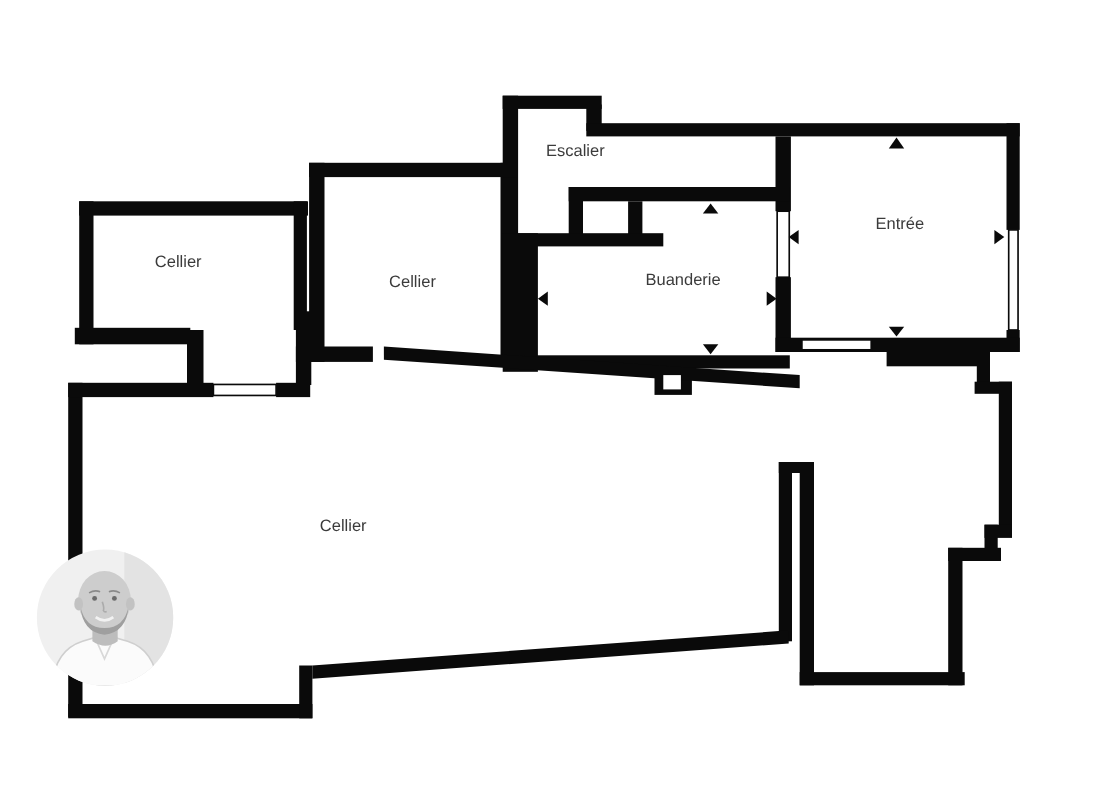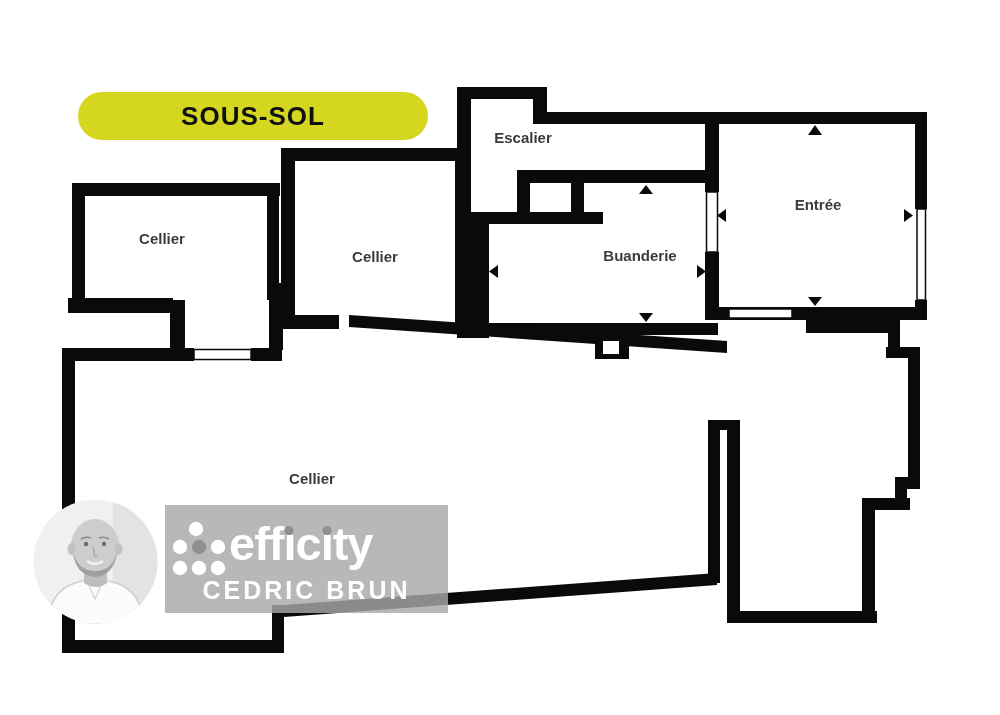--- a/index.html
+++ b/index.html
@@ -11,21 +11,21 @@
   .badge { position:absolute; left:78px; top:92px; width:350px; height:48px;
            background:#d4d61f; border-radius:24px; display:flex;
            align-items:center; justify-content:center;
            font-size:26px; font-weight:bold; letter-spacing:1px; color:#101010; }
 
   
   .plan { position:absolute; left:0; top:0; }
 
   
   .room-label { position:absolute; transform:translate(-50%,-50%);
-                font-size:15px; font-weight:bold; color:#3b3b3b; white-space:nowrap; }
+                font-size:15px; font-weight:normal; color:#3b3b3b; white-space:nowrap; }
 
   
   .brand-panel { position:absolute; left:165px; top:505px; width:283px; height:108px;
                  background:rgba(168,168,168,0.82); }
   .brand-dots  { position:absolute; left:4px; top:8px; }
   .wordmark { position:absolute; left:64px; top:8px; height:62px; color:#ffffff;
               font-size:47px; font-weight:bold; letter-spacing:-1px; line-height:62px; }
   .wordmark .idot { position:relative; }
   .wordmark .idot::after { content:""; position:absolute; top:9px; left:50%;
               transform:translateX(-50%); width:9px; height:9px; border-radius:50%;
@@ -113,42 +113,28 @@
       <polygon points="808,297 822,297 815,306"></polygon>
       <polygon points="726,209 726,222 717,215.5"></polygon>
       <polygon points="904,209 904,222 913,215.5"></polygon>
       <polygon points="639,194 653,194 646,185"></polygon>
       <polygon points="639,313 653,313 646,322"></polygon>
       <polygon points="498,265 498,278 489,271.5"></polygon>
       <polygon points="697,265 697,278 706,271.5"></polygon>
     </g>
   </svg>
 
-  <div class="badge">SOUS-SOL</div>
 
   <div class="room-label" style="left:162px; top:238px;">Cellier</div>
   <div class="room-label" style="left:375px; top:256px;">Cellier</div>
   <div class="room-label" style="left:523px; top:137px;">Escalier</div>
-  <div class="room-label" style="left:621px; top:255px;margin-left:19px;">Buanderie</div>
+  <div class="room-label" style="left:621px; top:255px;">Buanderie</div>
   <div class="room-label" style="left:818px; top:204px;">Entrée</div>
   <div class="room-label" style="left:312px; top:478px;">Cellier</div>
 
-  <div class="brand-panel">
-    <svg class="brand-dots" width="60" height="66" viewBox="0 0 60 66">
-      <circle cx="27" cy="16" r="7.2" fill="#ffffff"></circle>
-      <circle cx="11" cy="34" r="7.2" fill="#ffffff"></circle>
-      <circle cx="30" cy="34" r="7.2" fill="#8f8f8f"></circle>
-      <circle cx="49" cy="34" r="7.2" fill="#ffffff"></circle>
-      <circle cx="11" cy="55" r="7.2" fill="#ffffff"></circle>
-      <circle cx="30" cy="55" r="7.2" fill="#ffffff"></circle>
-      <circle cx="49" cy="55" r="7.2" fill="#ffffff"></circle>
-    </svg>
-    <div class="wordmark"><span>eff</span><span class="idot">ı</span><span>c</span><span class="idot">ı</span><span>ty</span></div>
-    <div class="agent-name">CEDRIC BRUN</div>
-  </div>
 
   <svg class="avatar" width="125" height="125" viewBox="0 0 125 125">
     <defs>
       <clipPath id="avclip">
           <circle cx="62.5" cy="62.5" r="62"></circle>
         </clipPath>
     </defs>
     <g clip-path="url(#avclip)">
       <rect x="0" y="0" width="125" height="125" fill="#f0f0f0"></rect>
       <rect x="80" y="0" width="45" height="125" fill="#e3e3e3"></rect>

